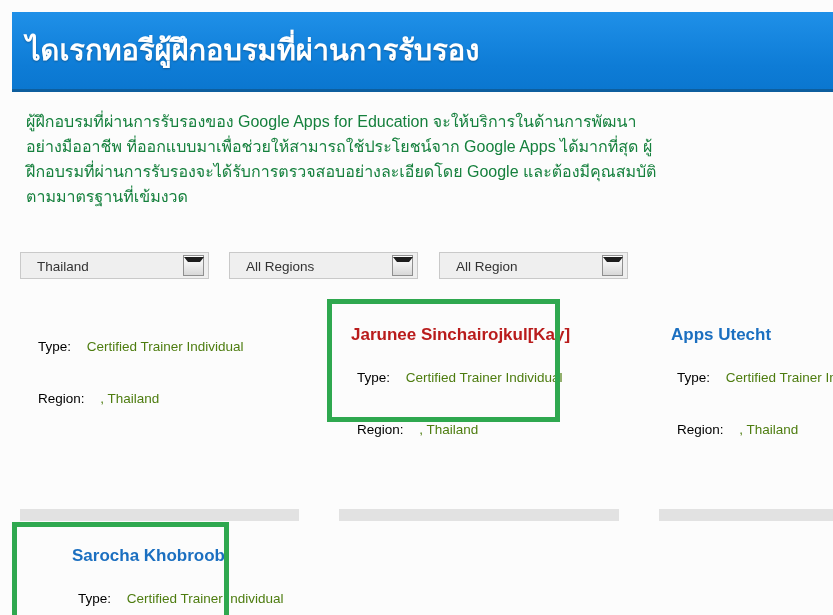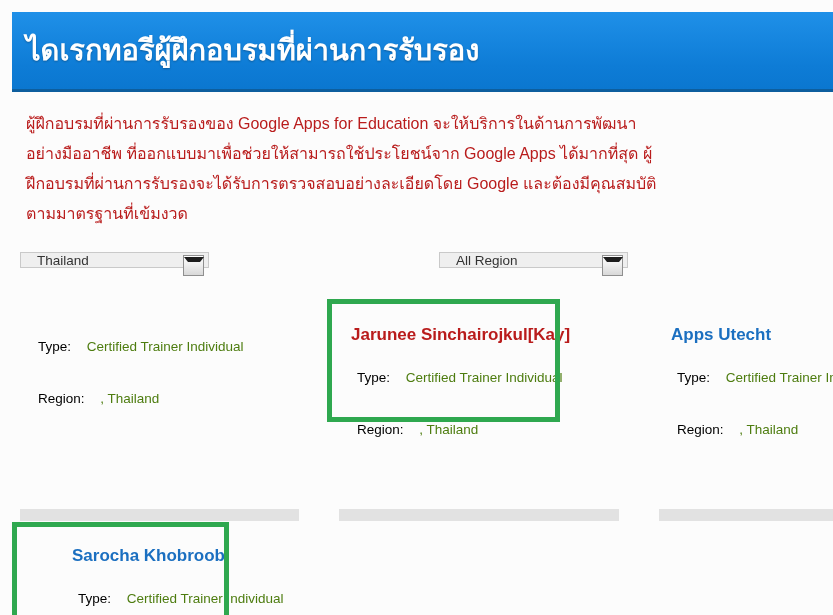--- a/index.html
+++ b/index.html
@@ -23,27 +23,27 @@
     font-size: 29px;
     font-weight: bold;
     letter-spacing: 0;
     text-shadow: 0 1px 2px rgba(0,0,0,0.28);
     white-space: nowrap;
   }
 
   
   .intro {
     position: absolute; left: 8px; top: 91px; width: 657px;
-    font-size: 16px; line-height: 30px;
-    color: #b91c1c;
+    font-size: 16px; line-height: 25px;
+    color: #15803d;
   }
 
   
   .select {
-    position: absolute; top: 240px; height: 16px; width: 189px;
+    position: absolute; top: 240px; height: 27px; width: 189px;
     background: #efefef;
     border: 1px solid #c9c9c9;
     cursor: pointer;
   }
   .select-country { left: 8px; }
   .select-region  { left: 217px; }
   .select-type    { left: 427px; }
   .select-value {
     position: absolute; left: 10px; top: 50%; transform: translateY(-50%);
     font-size: 13.5px; color: #333333; white-space: nowrap;
@@ -107,20 +107,26 @@
   </div>
 
   <p class="intro">ผู้ฝึกอบรมที่ผ่านการรับรองของ Google Apps for Education จะให้บริการในด้านการพัฒนาอย่างมืออาชีพ ที่ออกแบบมาเพื่อช่วยให้สามารถใช้ประโยชน์จาก Google Apps ได้มากที่สุด ผู้ฝึกอบรมที่ผ่านการรับรองจะได้รับการตรวจสอบอย่างละเอียดโดย Google และต้องมีคุณสมบัติตามมาตรฐานที่เข้มงวด</p>
 
   <div class="select select-country">
     <span class="select-value">Thailand</span>
     <span class="select-btn">
       <span class="arrow-down"></span>
     </span>
   </div>
+  <div class="select select-region">
+    <span class="select-value">All Regions</span>
+    <span class="select-btn">
+      <span class="arrow-down"></span>
+    </span>
+  </div>
   <div class="select select-type">
     <span class="select-value">All Region</span>
     <span class="select-btn">
       <span class="arrow-down"></span>
     </span>
   </div>
 
   <div class="card card-0">
     <div class="meta meta-type">
       <span class="meta-label">Type:</span>

